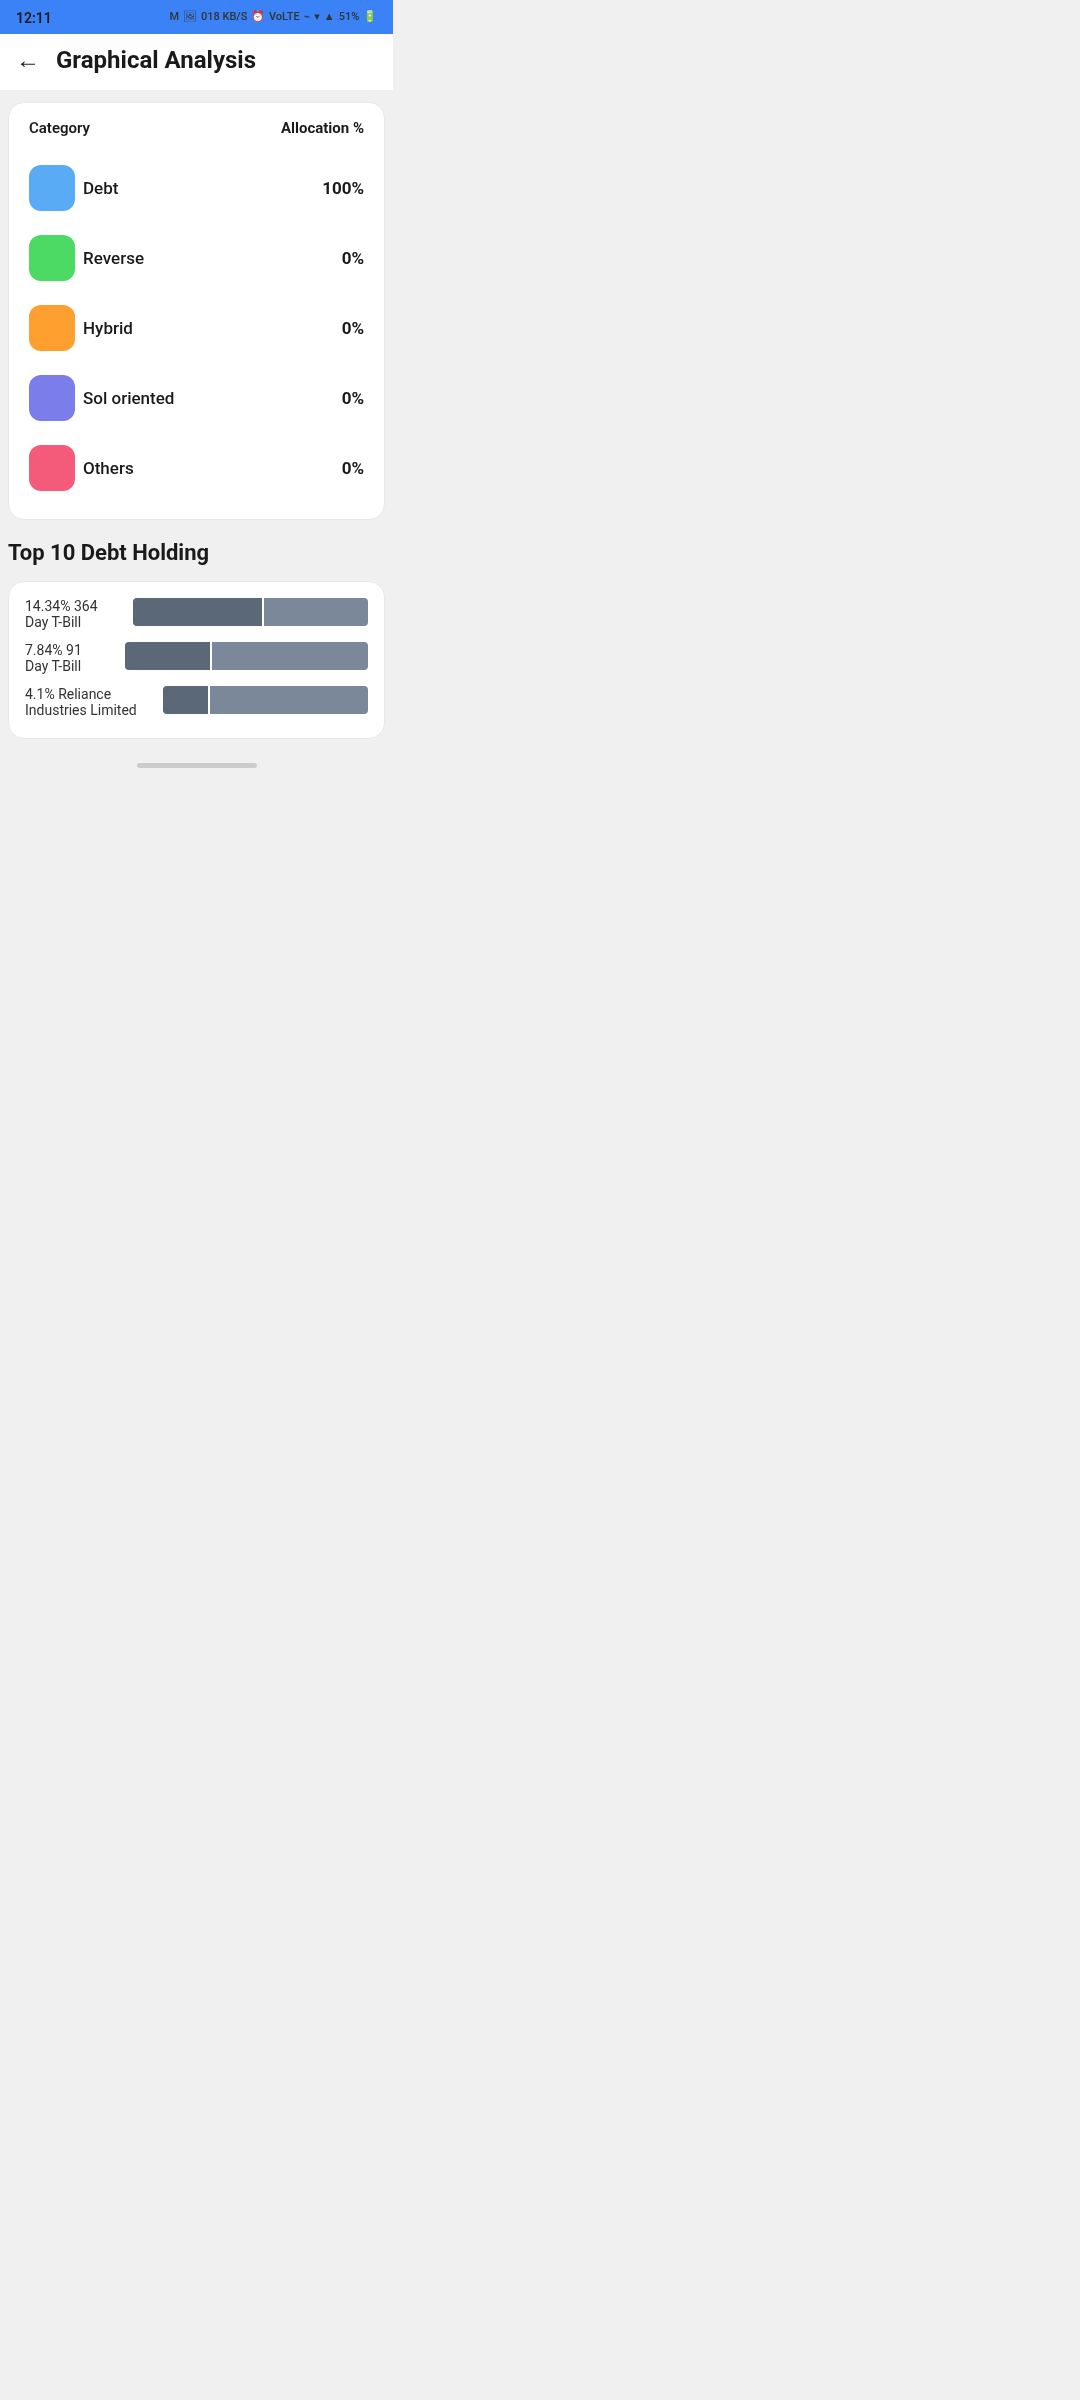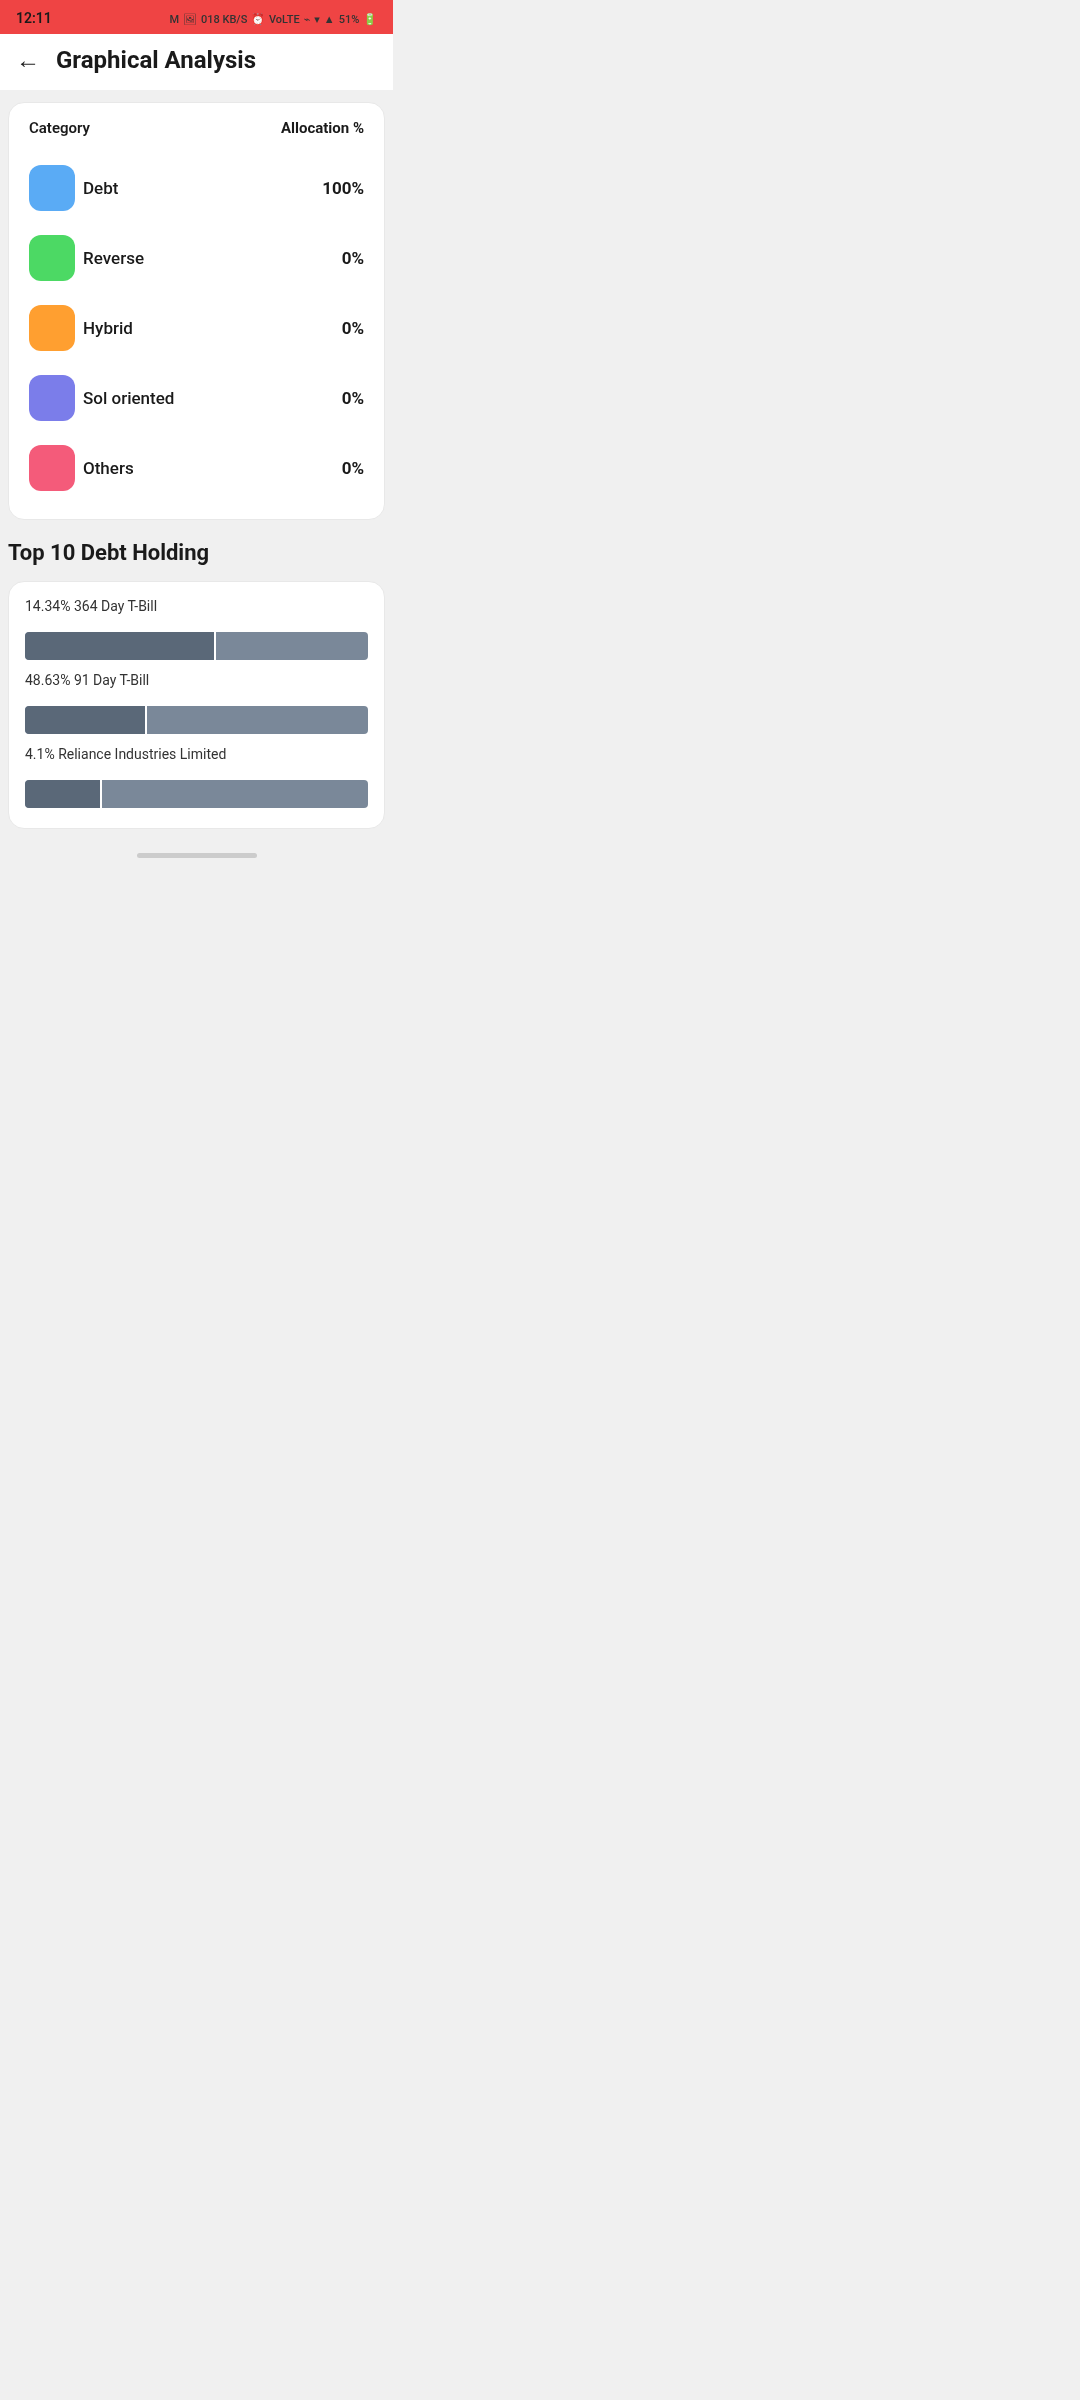--- a/index.html
+++ b/index.html
@@ -16,23 +16,23 @@
       font-family: -apple-system, BlinkMacSystemFont, 'Segoe UI', Roboto, sans-serif;
       font-size: 16px;
       color: #1a1a1a;
       overflow-x: hidden;
     }
 
     
     .status-bar {
       display: flex;
       justify-content: space-between;
-      align-items: flex-end;
+      align-items: flex-start;
       padding: 10px 16px 8px;
-      background: #ef4444;
+      background: #3b82f6;
       font-size: 13px;
       font-weight: 500;
     }
 
     .status-time {
       font-weight: 600;
       font-size: 14px;
     }
 
     .status-icons {
@@ -156,21 +156,21 @@
       border-radius: 16px;
       padding: 16px 16px 20px;
       border: 1px solid #e8e8e8;
       display: flex;
       flex-direction: column;
       gap: 12px;
     }
 
     .holding-item {
       display: flex;
-      flex-direction: column;
+      flex-direction: row;
       gap: 18px;
     }
 
     .holding-label {
       font-size: 14px;
       color: #333;
       font-weight: 400;
     }
 
     .bar-container {
@@ -299,21 +299,21 @@
         <span class="holding-label">14.34% 364 Day T-Bill</span>
         <div class="bar-container">
           <div class="bar-fill" style="width: 55%;"></div>
           <div class="bar-separator" style="left: 55%;"></div>
         </div>
       </div>
 
 
 
       <div class="holding-item">
-        <span class="holding-label">48.63% 91 Day T-Bill</span>
+        <span class="holding-label">7.84% 91 Day T-Bill</span>
         <div class="bar-container">
           <div class="bar-fill" style="width: 35%;"></div>
           <div class="bar-separator" style="left: 35%;"></div>
         </div>
       </div>
 
       <div class="holding-item">
         <span class="holding-label">4.1% Reliance Industries Limited</span>
         <div class="bar-container">
           <div class="bar-fill" style="width: 22%;"></div>

